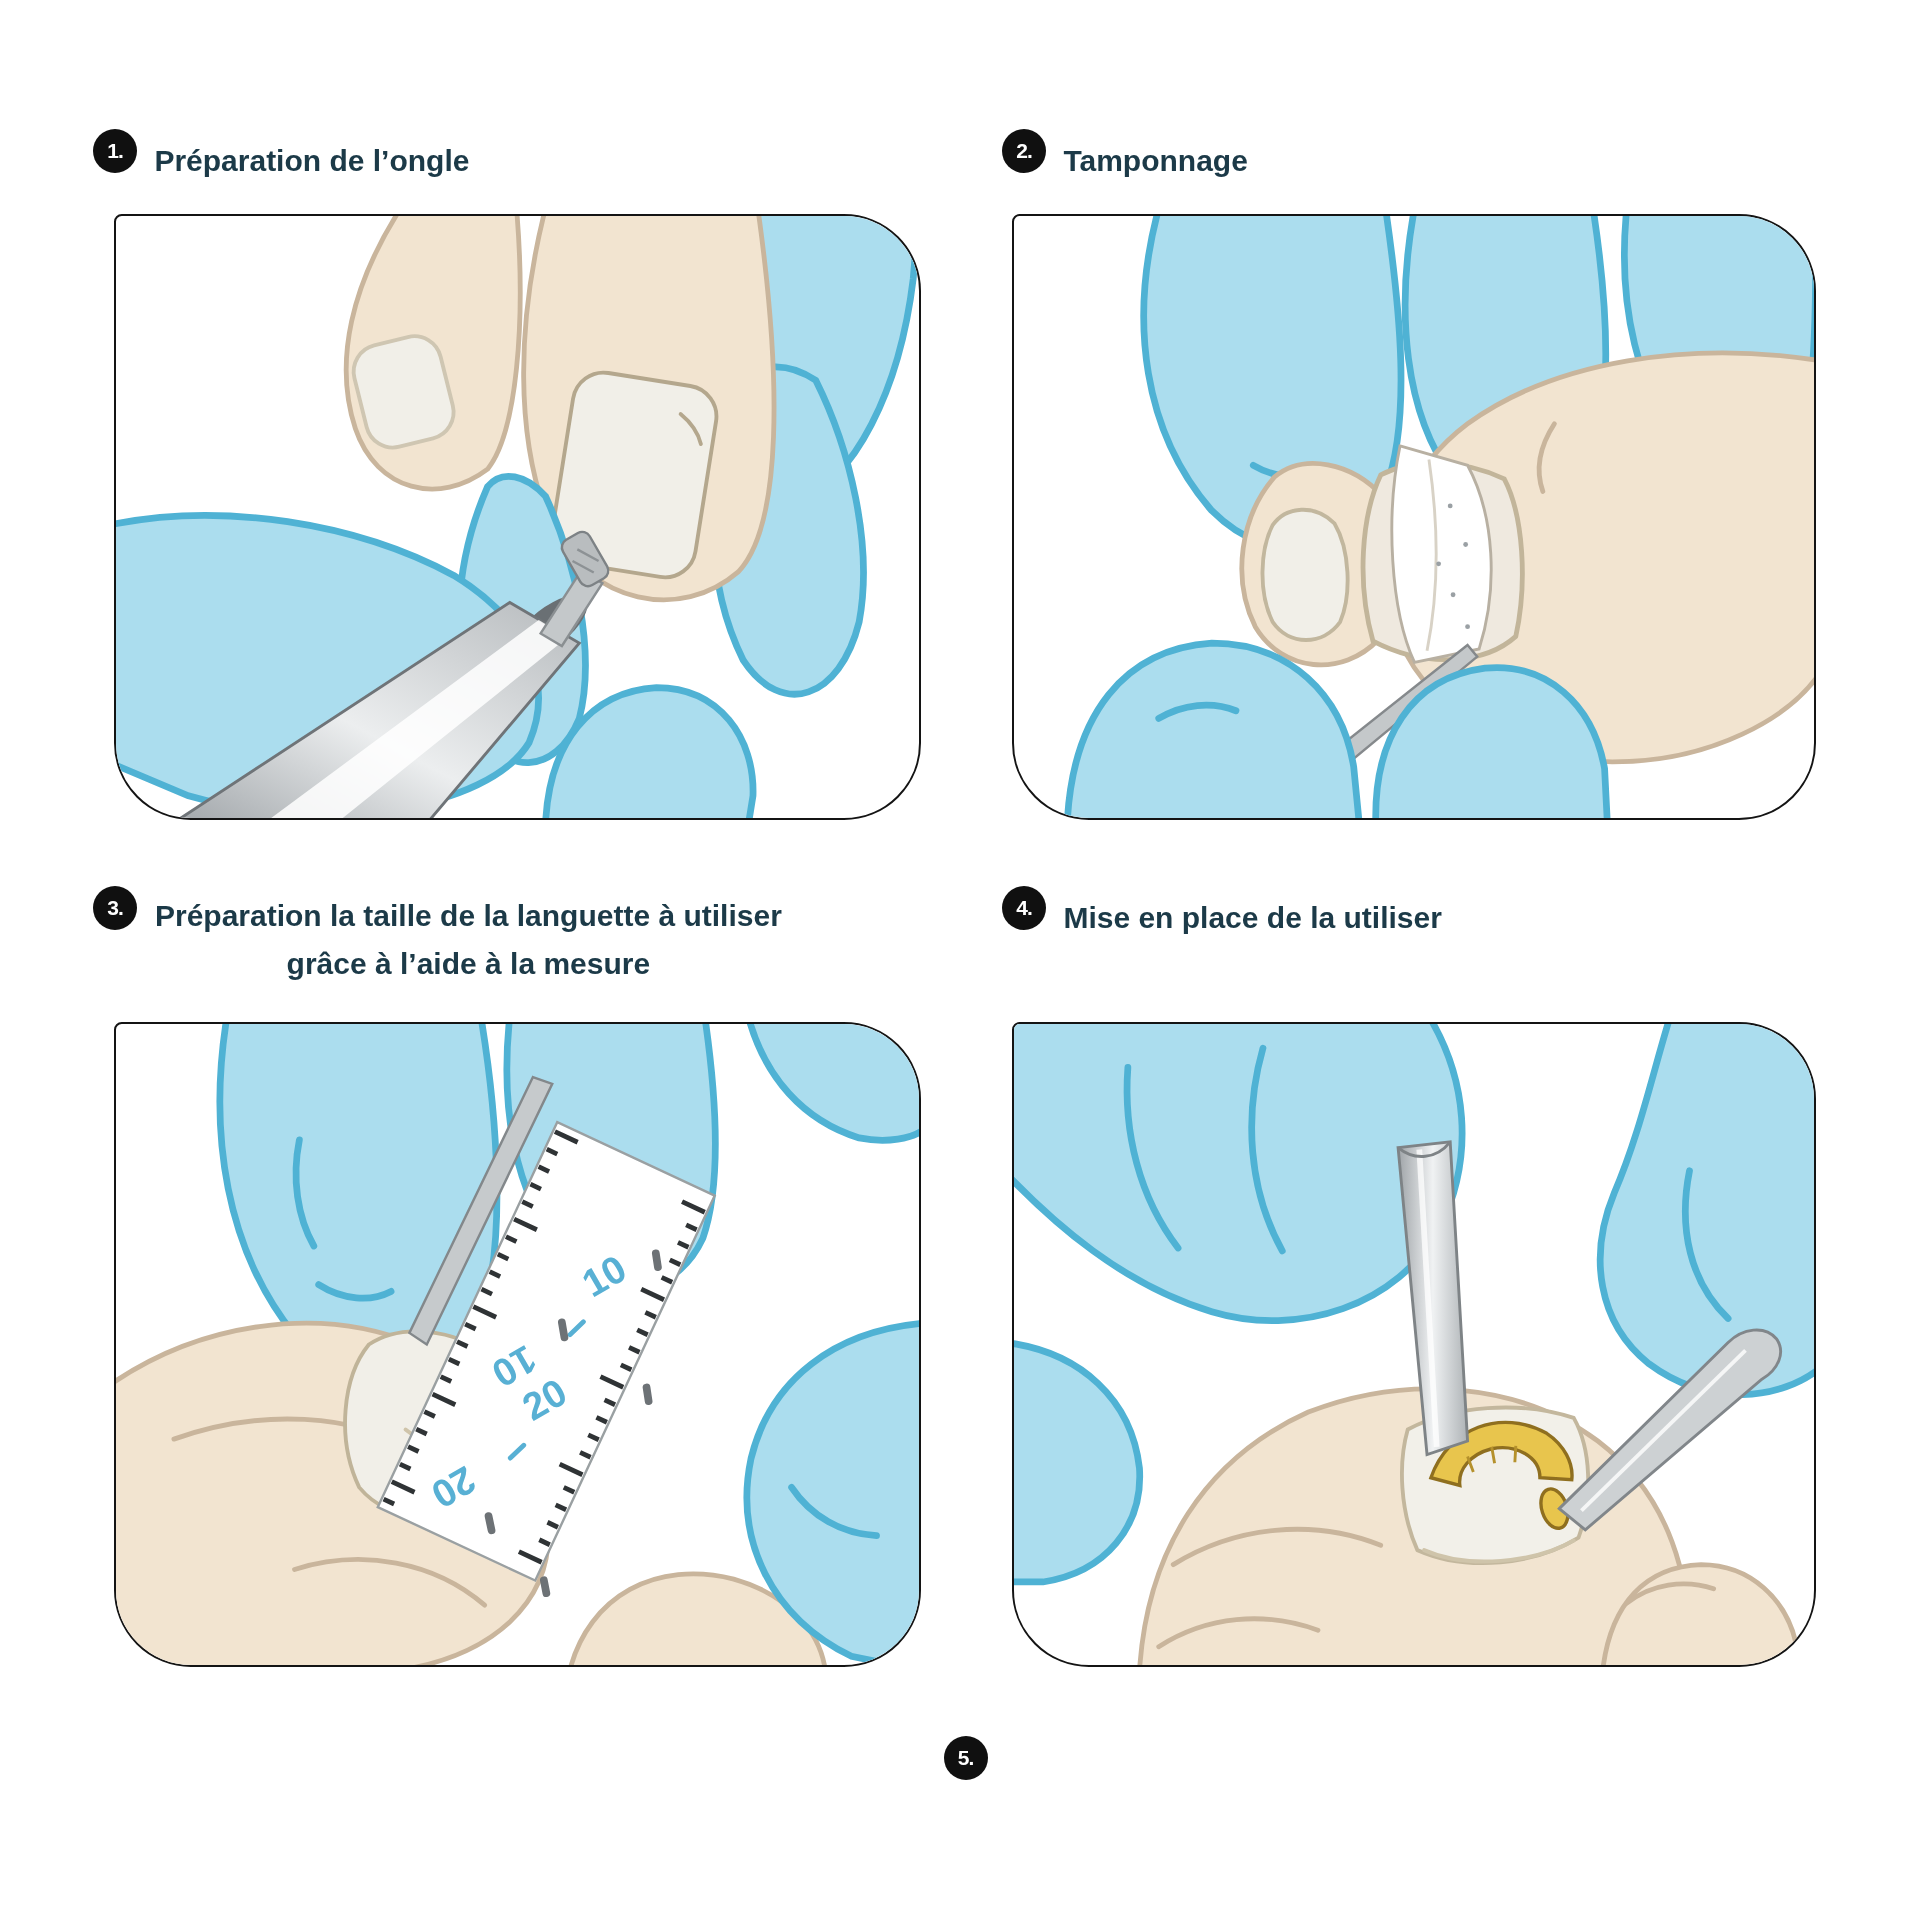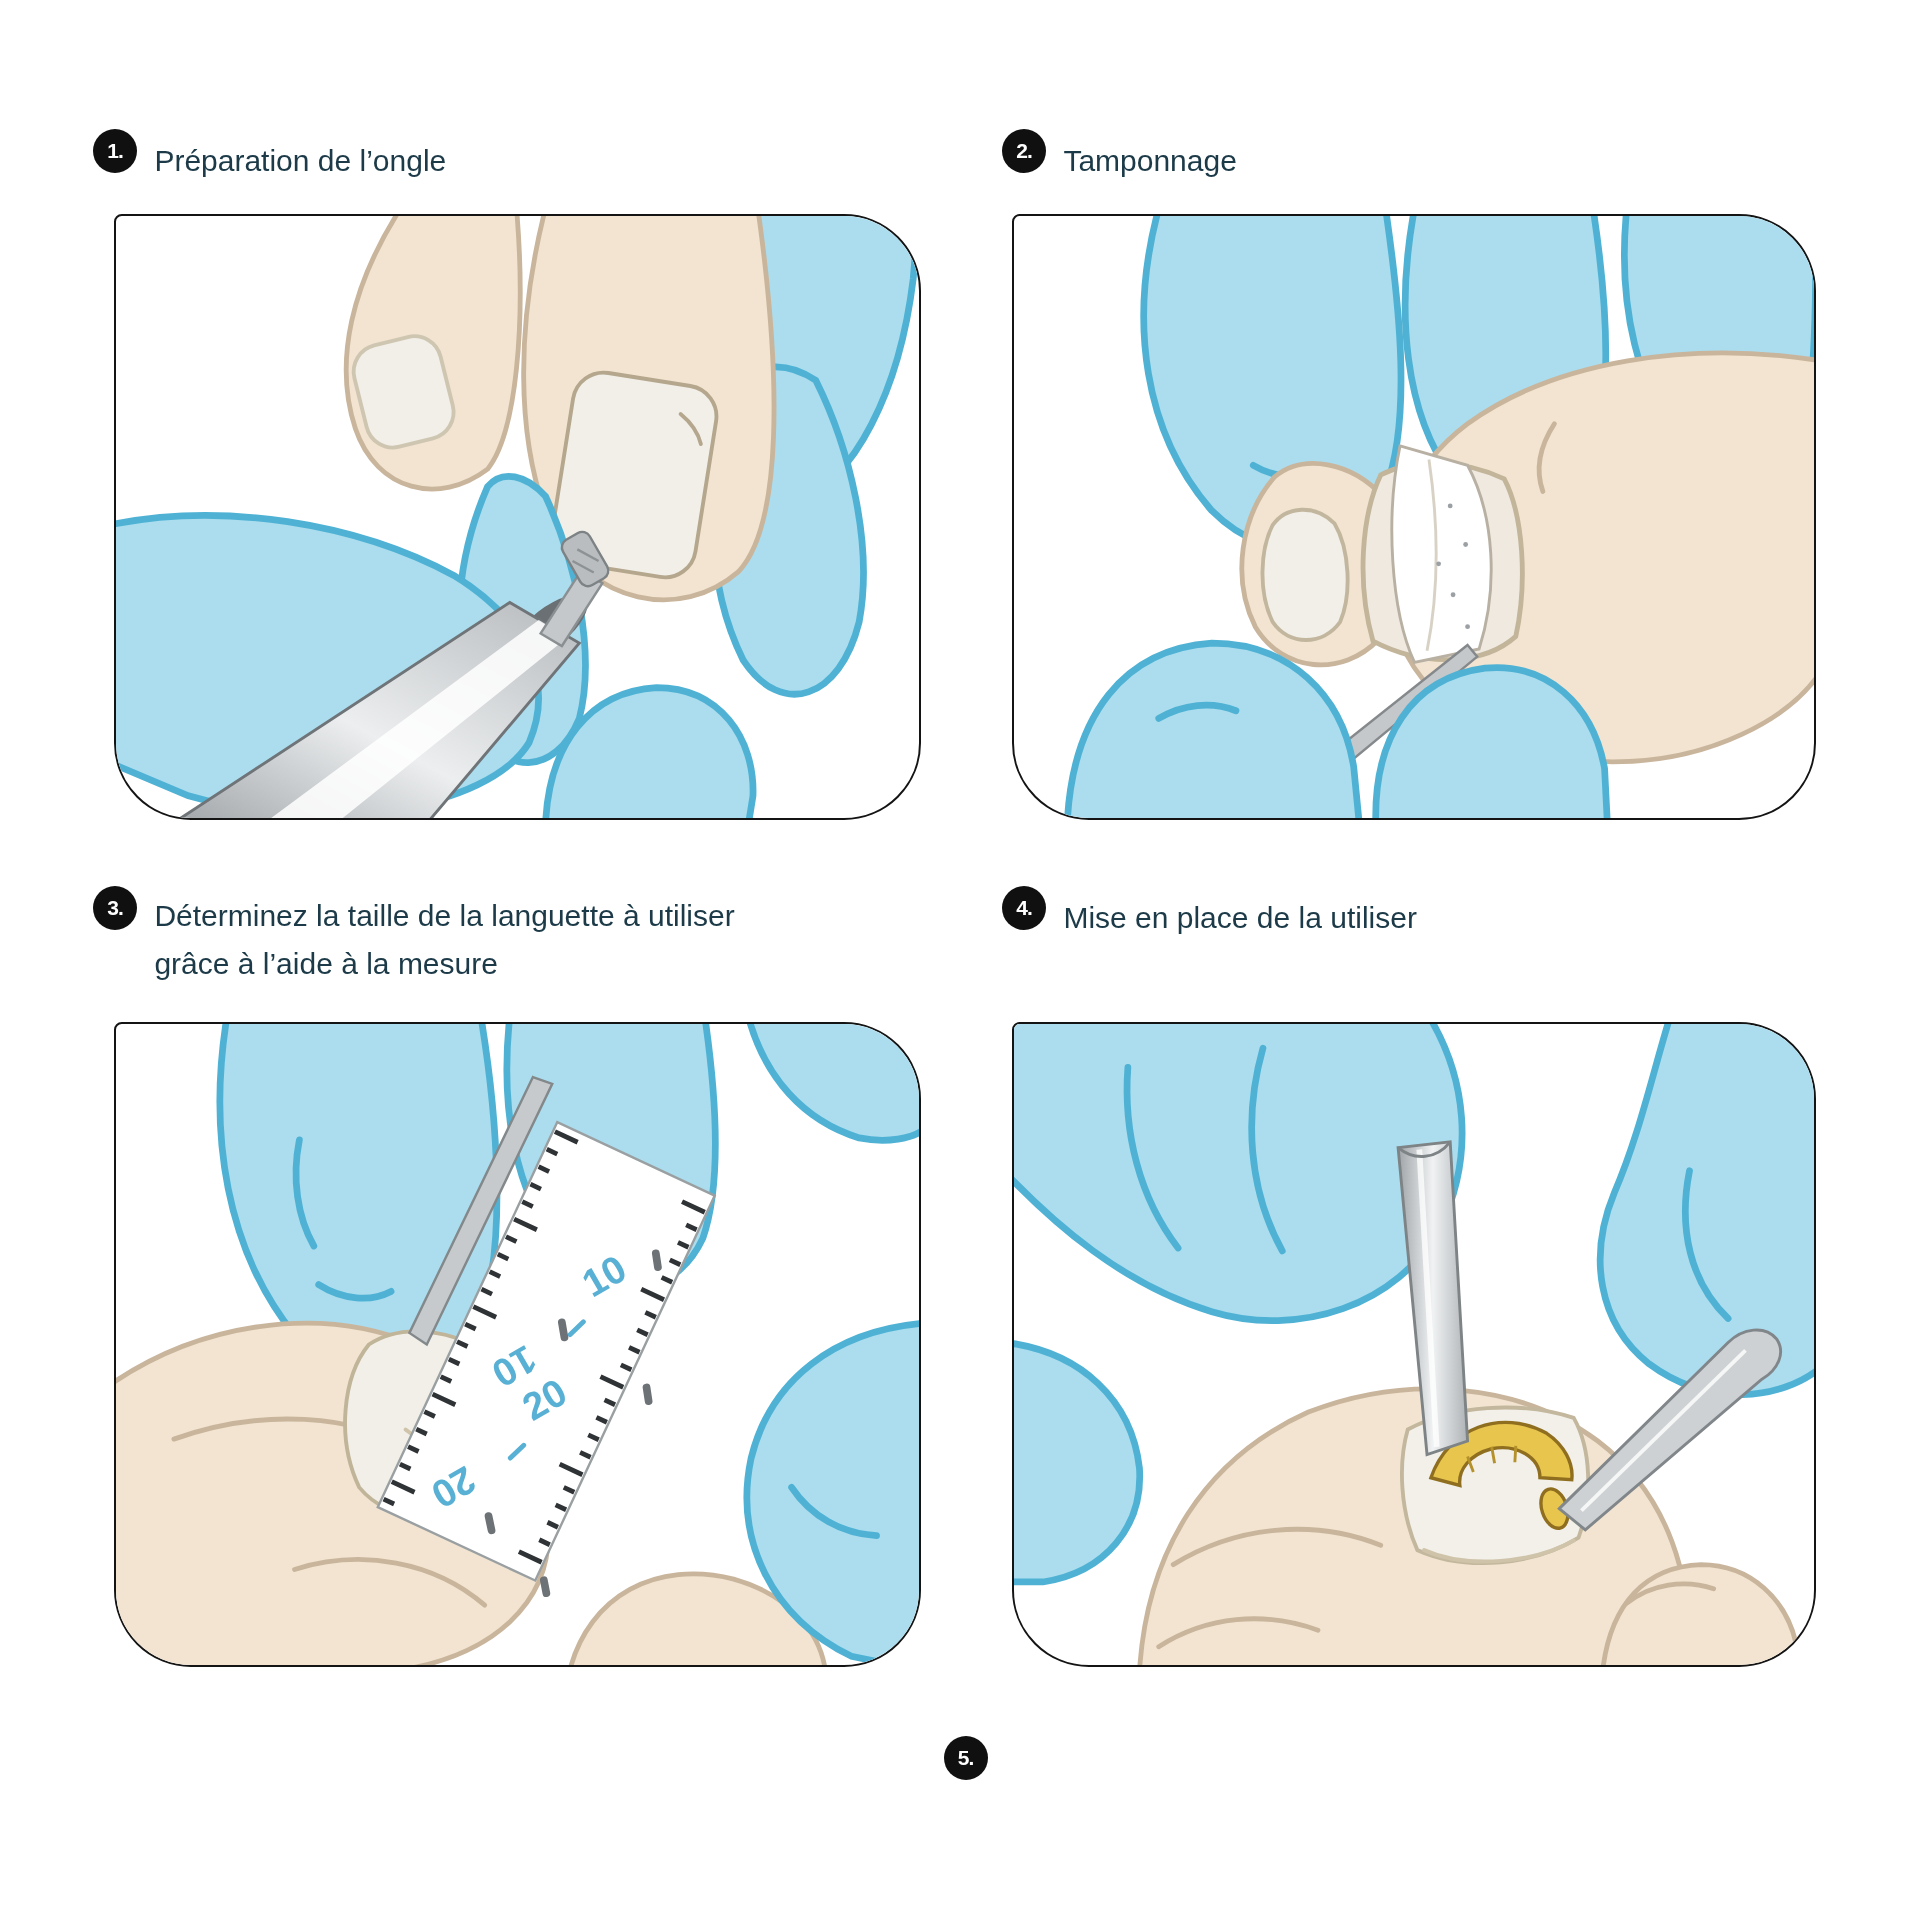--- a/index.html
+++ b/index.html
@@ -3,21 +3,21 @@
 <meta charset="utf-8">
 <style>
   html,body{margin:0;padding:0;background:#ffffff;}
   body{width:1931px;height:1931px;font-family:"Liberation Sans",sans-serif;}
   .canvas{position:relative;width:1931px;height:1931px;background:#ffffff;overflow:hidden;}
 
   .step-header{position:absolute;display:flex;align-items:flex-start;gap:17.4px;}
   .badge{flex:0 0 auto;width:44px;height:44px;border-radius:50%;background:#101010;color:#ffffff;
          font-weight:700;font-size:21px;display:flex;align-items:center;justify-content:center;
          letter-spacing:-1px;margin-top:0px;}
-  .step-title{color:#1c3a48;font-weight:400;font-size:30px;line-height:1.6;padding-top:5.8px;}
+  .step-title{color:#1c3a48;font-weight:700;font-size:30px;line-height:1.6;padding-top:5.8px;text-align:center;}
   .single .step-title{padding-top:7.7px;}
   #h3 .step-title{width:628px;}
 
   .panel{position:absolute;border:2.9px solid #141414;border-radius:7.7px 77px 77px 77px;
          overflow:hidden;background:#ffffff;}
   .panel svg{display:block;width:100%;height:100%;}
 
   #h1{left:93px;top:129px;}
   #h2{left:1002px;top:129px;}
   #h3{left:93px;top:886px;}
@@ -123,21 +123,21 @@
       <g>
         <path class="gl" d="M55,631 C60,515 115,448 205,442 C285,442 340,495 352,570 L358,631 Z"></path>
         <path class="gl" d="M375,631 C372,540 412,478 488,468 C552,462 600,505 612,572 L615,631 Z"></path>
         <path class="gl2" d="M150,520 C175,505 205,502 230,512"></path>
       </g>
     </svg>
   </div>
 
   <div class="step-header" id="h3">
     <span class="badge">3.</span>
-    <div class="step-title">Déterminez la taille de la languette à utiliser grâce à l’aide à la mesure</div>
+    <div class="step-title">Préparation la taille de la languette à utiliser grâce à l’aide à la mesure</div>
   </div>
 
   <div class="step-header single" id="h4">
     <span class="badge">4.</span>
     <div class="step-title">Mise en place de la utiliser</div>
   </div>
 
   <div class="panel" id="p3">
     <svg viewBox="0 0 832 664" preserveAspectRatio="none">
       <g>

